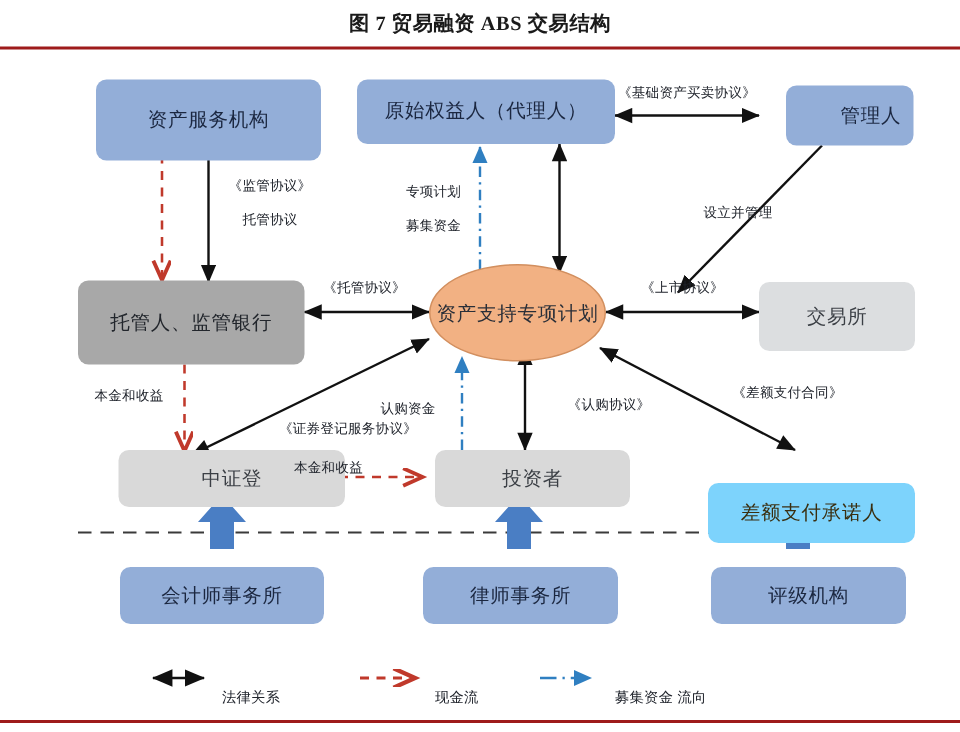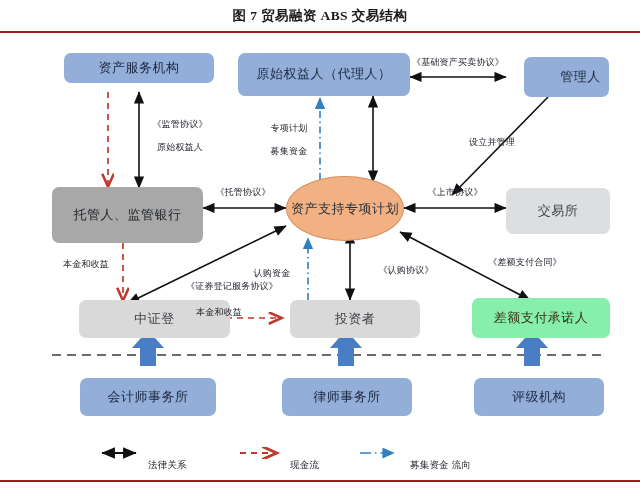--- a/index.html
+++ b/index.html
@@ -80,22 +80,23 @@
   }
   .node.gray-light {
     background: #d9d9d9;
     color: #3b3f45;
   }
   .node.gray-lighter {
     background: #dcdee0;
     color: #3b3f45;
   }
   .node.amber {
-    background: #86efac;
+    background: #7dd3fc;
     color: #3a2f10;
+    margin-top: 24px;
   }
 
   
   #spv {
     position: absolute;
     box-sizing: border-box;
     border-radius: 50%;
     background: #f2b183;
     border: 1px solid #d28f5f;
     display: flex;
@@ -201,21 +202,21 @@
       <path d="M140,366 L140,348 L132,348 L148,330 L164,348 L156,348 L156,366 z"></path>
     </g>
     <g fill="#4a7ec4">
       <path d="M338,366 L338,348 L330,348 L346,330 L362,348 L354,348 L354,366 z"></path>
     </g>
     <g fill="#4a7ec4">
       <path d="M524,366 L524,348 L516,348 L532,330 L548,348 L540,348 L540,366 z"></path>
     </g>
   </svg>
 
-  <div class="node blue" style="left:64px; top:53px; width:150px; height:30px;">
+  <div class="node blue" style="left:64px; top:53px; width:150px; height:54px;">
     <span>资产服务机构</span>
   </div>
 
   <div class="node blue" style="left:238px; top:53px; width:172px; height:43px;">
     <span>原始权益人（代理人）</span>
   </div>
 
   <div class="node blue" style="left:524px; top:57px; width:85px; height:40px;padding-left:28px;">
     <span>管理人</span>
   </div>
@@ -254,21 +255,21 @@
   </div>
 
   <div class="node blue" style="left:282px; top:378px; width:130px; height:38px;">
     <span>律师事务所</span>
   </div>
 
   <div class="elabel" style="left:458px; top:62px;">《基础资产买卖协议》</div>
 
   <div class="elabel" style="left:180px; top:124px;">《监管协议》</div>
 
-  <div class="elabel" style="left:180px; top:147px;">原始权益人</div>
+  <div class="elabel" style="left:180px; top:147px;">托管协议</div>
 
   <div class="elabel" style="left:289px; top:128px;">专项计划</div>
 
   <div class="elabel" style="left:289px; top:151px;">募集资金</div>
 
   <div class="elabel" style="left:492px; top:142px;">设立并管理</div>
 
   <div class="elabel" style="left:243px; top:192px;">《托管协议》</div>
 
   <div class="elabel" style="left:455px; top:192px;">《上市协议》</div>

